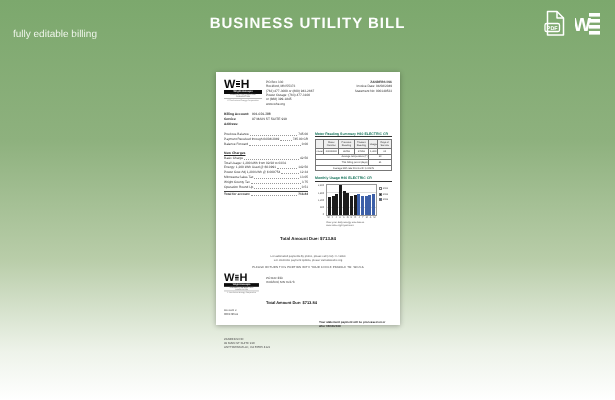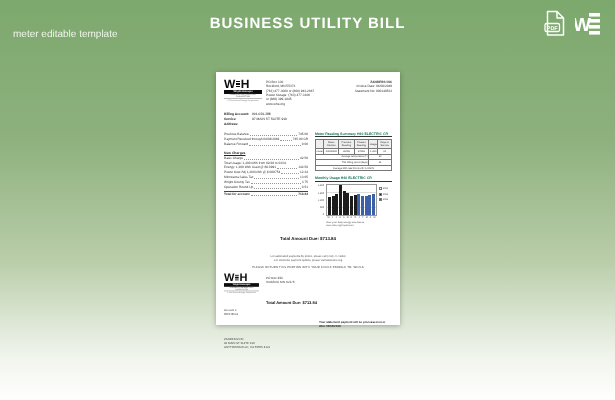--- a/index.html
+++ b/index.html
@@ -79,21 +79,21 @@
   .stub-addr { font-size:3.1px; line-height:1.4; color:#333; padding-top:3px; }
   .stub-total { font-size:4px; font-weight:700; margin:5px 0 4px 42px; color:#111; }
   .stub-acct { font-size:2.8px; color:#444; line-height:1.4; }
   .stub-note { width:72px; margin-left:95px; margin-top:4px; font-size:2.9px; font-weight:700; color:#222; line-height:1.35; }
   .stub-cust { margin-top:8px; font-size:2.9px; color:#444; line-height:1.4; }
 </style>
 </head>
 <body>
 
 <div class="topbar">
-  <div class="tagline">meter editable template</div>
+  <div class="tagline">fully editable billing</div>
   <div class="main-title">BUSINESS UTILITY BILL</div>
   <div class="dl-icons">
     <svg width="23" height="27" viewBox="0 0 23 27">
       <path d="M4.5 1.5 h9.5 l6.5 6.5 v17 h-16 z" fill="none" stroke="#fff" stroke-width="1.5" stroke-linejoin="round"></path>
       <path d="M14 1.5 v6.5 h6.5" fill="none" stroke="#fff" stroke-width="1.5" stroke-linejoin="round"></path>
       <rect x="2" y="13.5" width="14.5" height="8" rx="1.6" fill="none" stroke="#fff" stroke-width="1.3"></rect>
       <text x="9.2" y="19.8" font-size="5.4" font-weight="bold" fill="#fff" text-anchor="middle" font-family="Liberation Sans, sans-serif">PDF</text>
     </svg>
     <svg width="26" height="27" viewBox="0 0 26 27">
       <text x="7" y="21" font-size="19" font-weight="bold" fill="#fff" text-anchor="middle" font-family="Liberation Sans, sans-serif">W</text>

